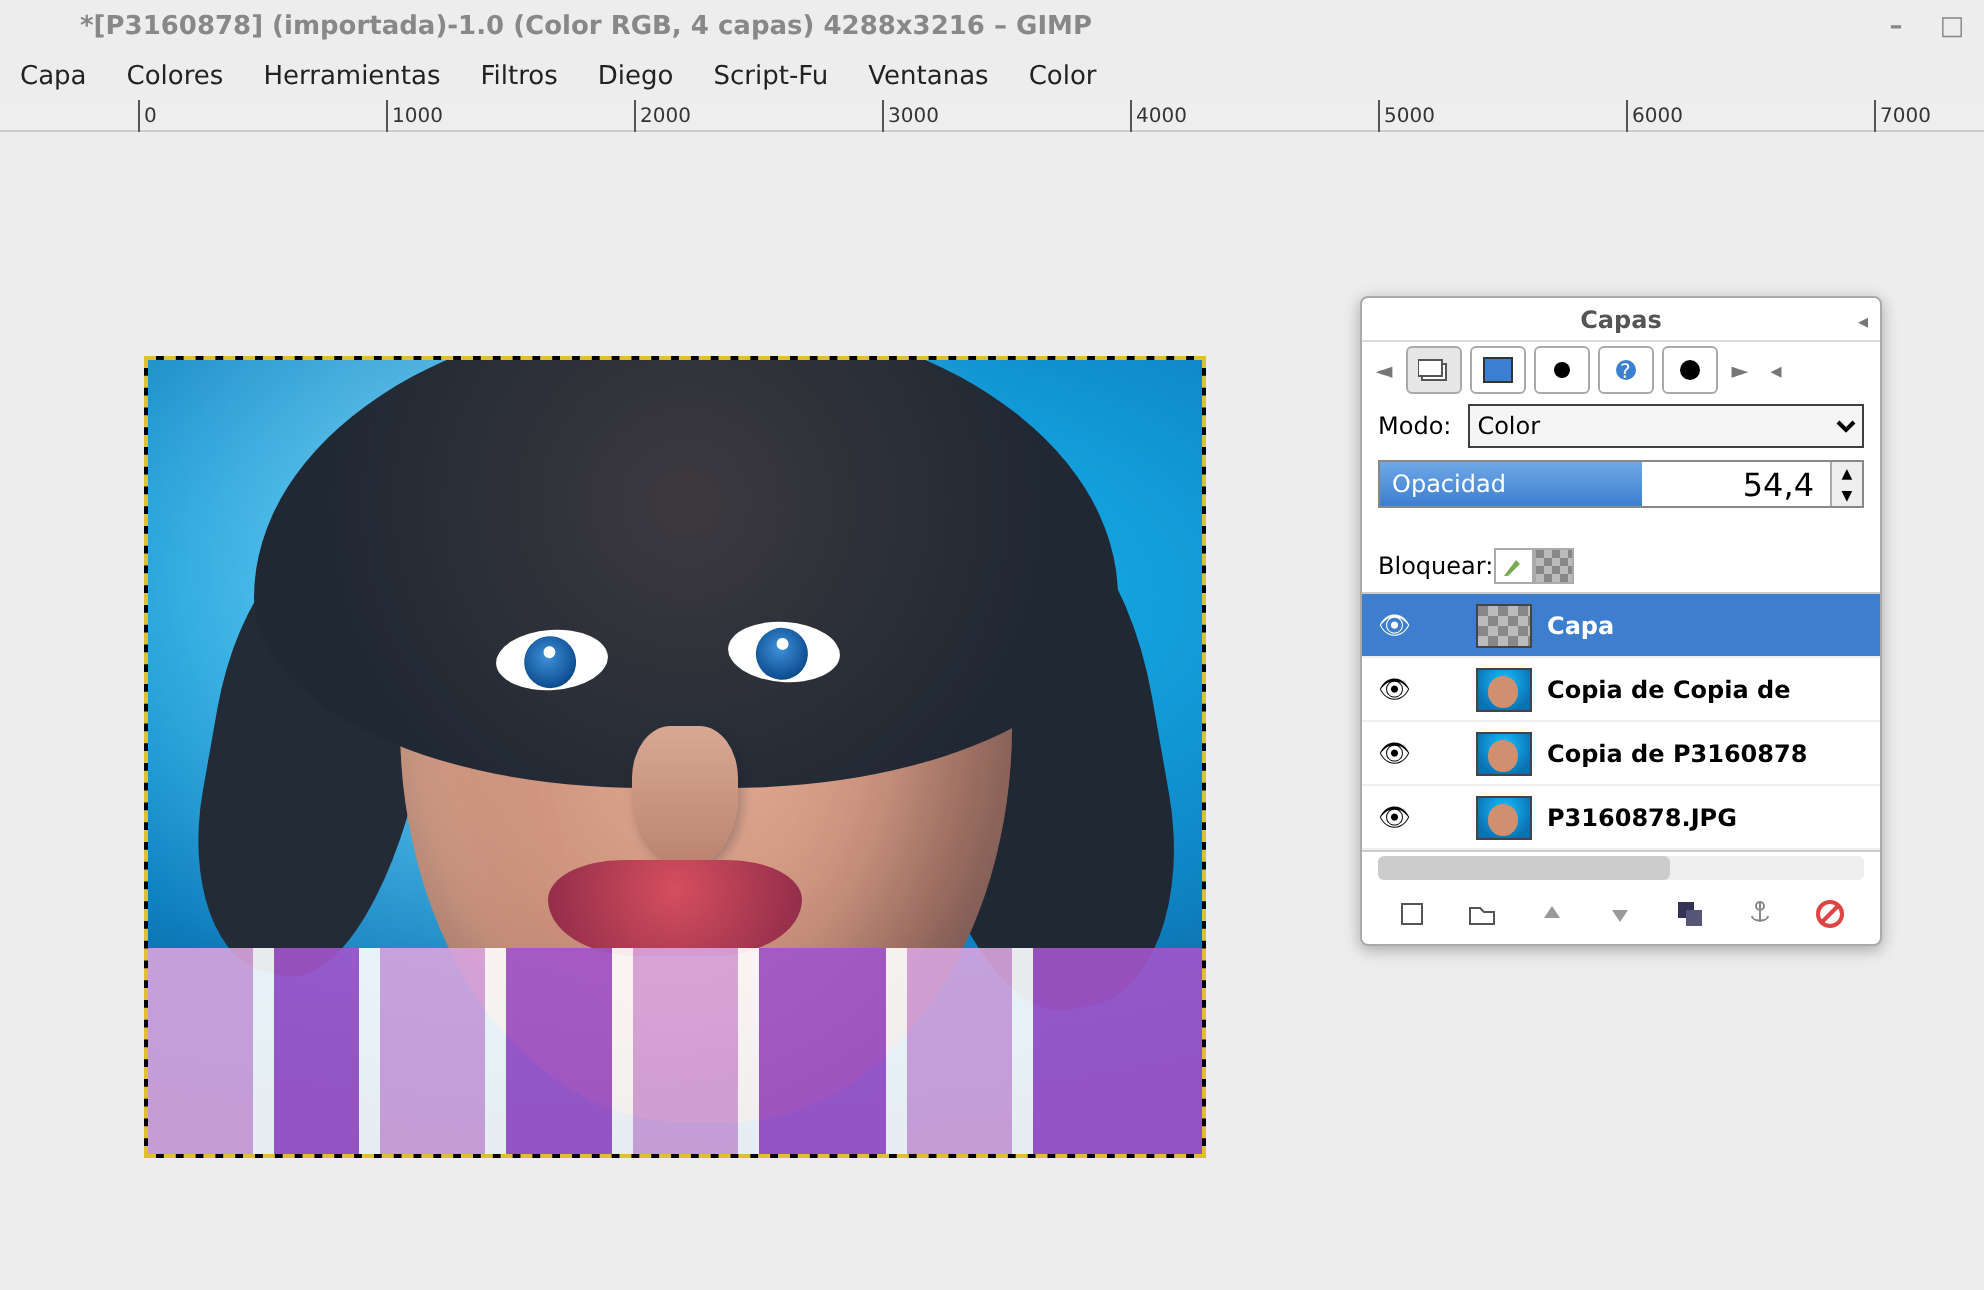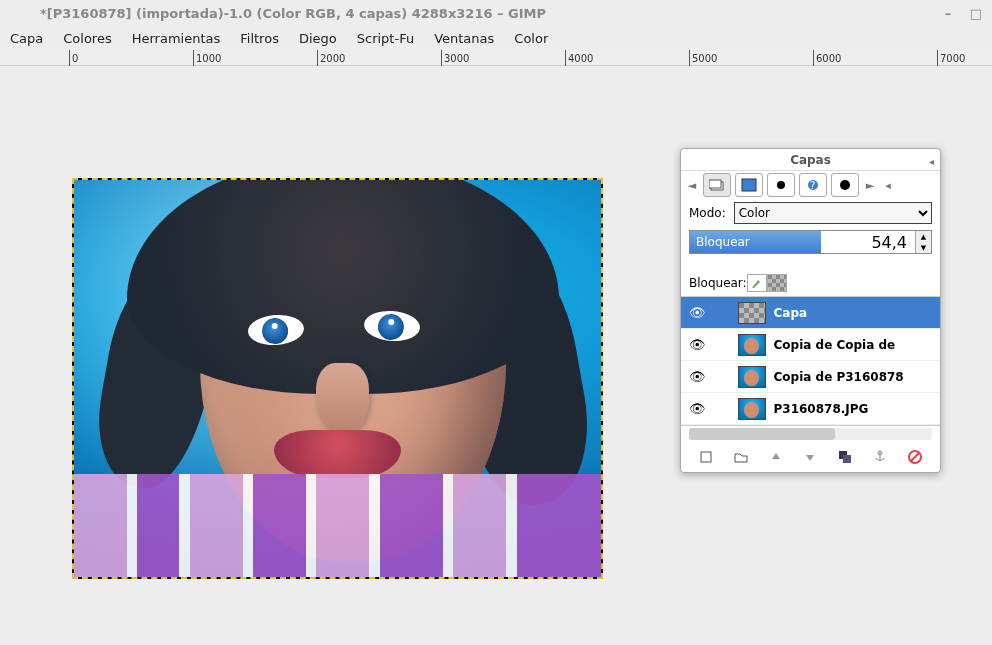--- a/index.html
+++ b/index.html
@@ -165,21 +165,21 @@
   </div>
 
   <div class="row">
     <span>Modo:</span>
     <select>
       <option>Color</option>
     </select>
   </div>
 
   <div class="opacity-bar">
-    <div class="fill">Bloquear</div>
+    <div class="fill">Opacidad</div>
     <div class="rest">54,4</div>
     <div class="spin">
         <div>▲</div>
         <div>▼</div>
       </div>
   </div>
 
   <div class="lockrow">
     <span>Bloquear:</span>
     <div class="ic">

